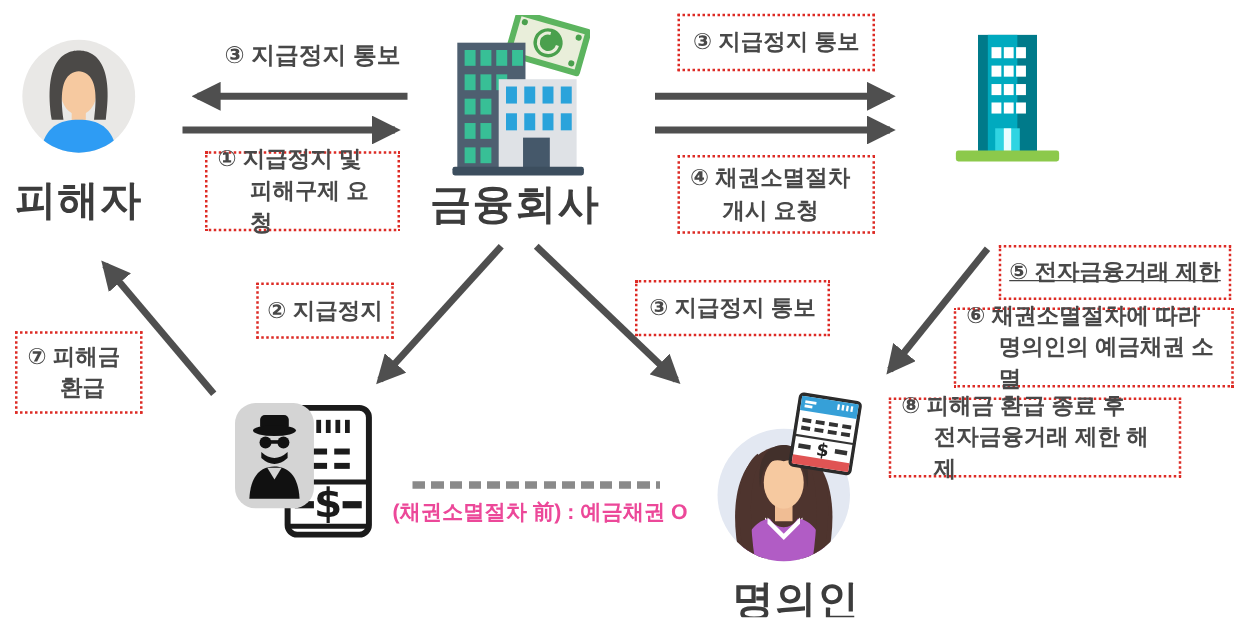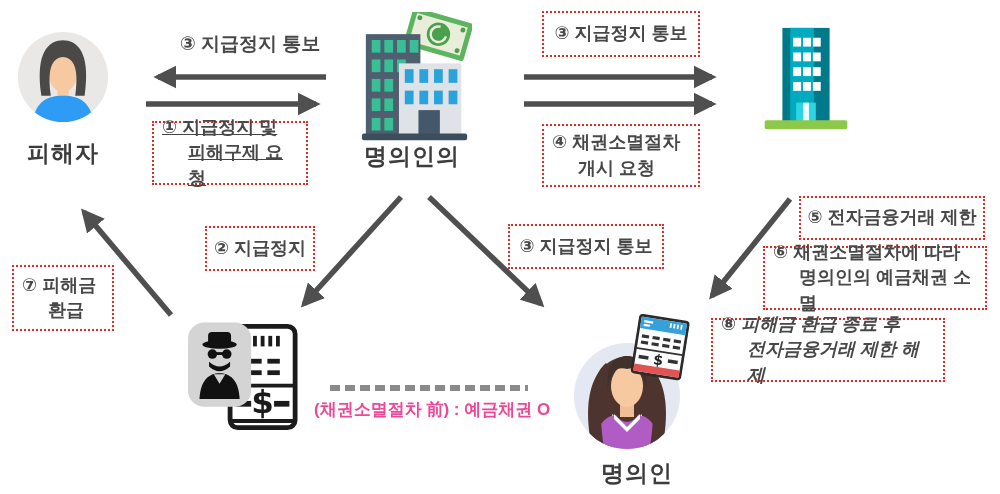--- a/index.html
+++ b/index.html
@@ -4,21 +4,21 @@
 <style>
   html,body{margin:0;padding:0;background:#ffffff;}
   .canvas{
     position:relative;width:1000px;height:494px;background:#ffffff;overflow:hidden;
     font-family:"Liberation Sans","DejaVu Sans",sans-serif;color:#454545;
   }
   .arrows{position:absolute;left:0;top:0;width:1000px;height:494px;}
   .arrows line{stroke:#4f4f4f;stroke-width:5.5;}
   .icon{position:absolute;}
   .entity-label{
-    position:absolute;font-weight:bold;font-size:23px;color:#3c3c3c;
+    position:absolute;font-weight:bold;font-size:33px;color:#3c3c3c;
     text-align:center;letter-spacing:1px;white-space:nowrap;
   }
   .plain-step{
     position:absolute;font-weight:bold;font-size:19px;color:#484848;
     text-align:center;white-space:nowrap;
   }
   .step-box{
     position:absolute;border:2px dotted #dd2b25;background:#ffffff;
     display:flex;align-items:center;box-sizing:border-box;padding:5px 8px;
   }
@@ -108,21 +108,21 @@
         <rect x="76" y="58" width="9" height="14"></rect>
         <rect x="91" y="58" width="9" height="14"></rect>
       <rect x="46" y="80" width="9" height="14"></rect>
         <rect x="61" y="80" width="9" height="14"></rect>
         <rect x="76" y="80" width="9" height="14"></rect>
         <rect x="91" y="80" width="9" height="14"></rect>
     </g>
     <rect x="60" y="100" width="22" height="25" fill="#45586a"></rect>
     <rect x="2" y="124" width="108" height="7" rx="2" fill="#3c4e5e"></rect>
   </svg>
-  <div class="entity-label" style="left:342px;top:141px;width:140px;">명의인의</div>
+  <div class="entity-label" style="left:342px;top:141px;width:140px;">금융회사</div>
 
   <svg class="icon" style="left:754px;top:22px;width:104px;height:118px;" viewBox="0 0 92 120">
     <rect x="22" y="6" width="48" height="100" fill="#007a8a"></rect>
     <rect x="30" y="6" width="24" height="100" fill="#00aabf"></rect>
     <g fill="#ffffff">
       <rect x="33" y="16" width="8" height="9"></rect>
         <rect x="43" y="16" width="8" height="9"></rect>
         <rect x="53" y="16" width="8" height="9"></rect>
       <rect x="33" y="31" width="8" height="9"></rect>
         <rect x="43" y="31" width="8" height="9"></rect>
@@ -213,21 +213,21 @@
         <rect x="40" y="46" width="11" height="4"></rect>
     </g>
     <line x1="3" y1="39" x2="55" y2="39" stroke="#333333" stroke-width="2"></line>
     <text x="29" y="54" font-size="16" font-weight="bold" fill="#222222" text-anchor="middle" font-family="'DejaVu Sans',sans-serif">$</text>
     <rect x="3.5" y="56.5" width="51" height="8" fill="#e05454"></rect>
   </svg>
   <div class="entity-label" style="left:567px;top:458px;width:140px;">명의인</div>
 
   <div class="plain-step" style="left:155px;top:31px;width:190px;">③ 지급정지 통보</div>
 
-  <div class="step-box" style="left:152px;top:121px;width:156px;height:64px;text-decoration:underline;">
+  <div class="step-box" style="left:164px;top:121px;width:156px;height:64px;">
     <div class="step-text">① 지급정지 및
 피해구제 요청</div>
   </div>
 
   <div class="step-box c" style="left:542px;top:11px;width:158px;height:46px;">
     <div class="step-text">③ 지급정지 통보</div>
   </div>
 
   <div class="step-box" style="left:542px;top:124px;width:158px;height:63px;">
     <div class="step-text">④ 채권소멸절차
@@ -235,35 +235,35 @@
   </div>
 
   <div class="step-box c" style="left:205px;top:226px;width:110px;height:45px;">
     <div class="step-text">② 지급정지</div>
   </div>
 
   <div class="step-box c" style="left:508px;top:224px;width:156px;height:45px;">
     <div class="step-text">③ 지급정지 통보</div>
   </div>
 
-  <div class="step-box c" style="left:799px;top:196px;width:186px;height:44px;">
+  <div class="step-box c" style="left:799px;top:196px;width:186px;height:44px;text-decoration:underline;">
     <div class="step-text">⑤ 전자금융거래 제한</div>
   </div>
 
   <div class="step-box" style="left:12px;top:265px;width:102px;height:66px;">
     <div class="step-text">⑦ 피해금
 환급</div>
   </div>
 
   <div class="step-box" style="left:763px;top:246px;width:224px;height:64px;">
     <div class="step-text">⑥ 채권소멸절차에 따라
 명의인의 예금채권 소멸</div>
   </div>
 
-  <div class="step-box" style="left:711px;top:318px;width:234px;height:64px;font-style:italic;">
+  <div class="step-box" style="left:711px;top:318px;width:234px;height:64px;">
     <div class="step-text">⑧ 피해금 환급 종료 후
 전자금융거래 제한 해제</div>
   </div>
 
   <div class="note-dash"></div>
   <div class="note">
     <div>(채권소멸절차 前) : 예금채권 O</div>
   </div>
 
 </div>

